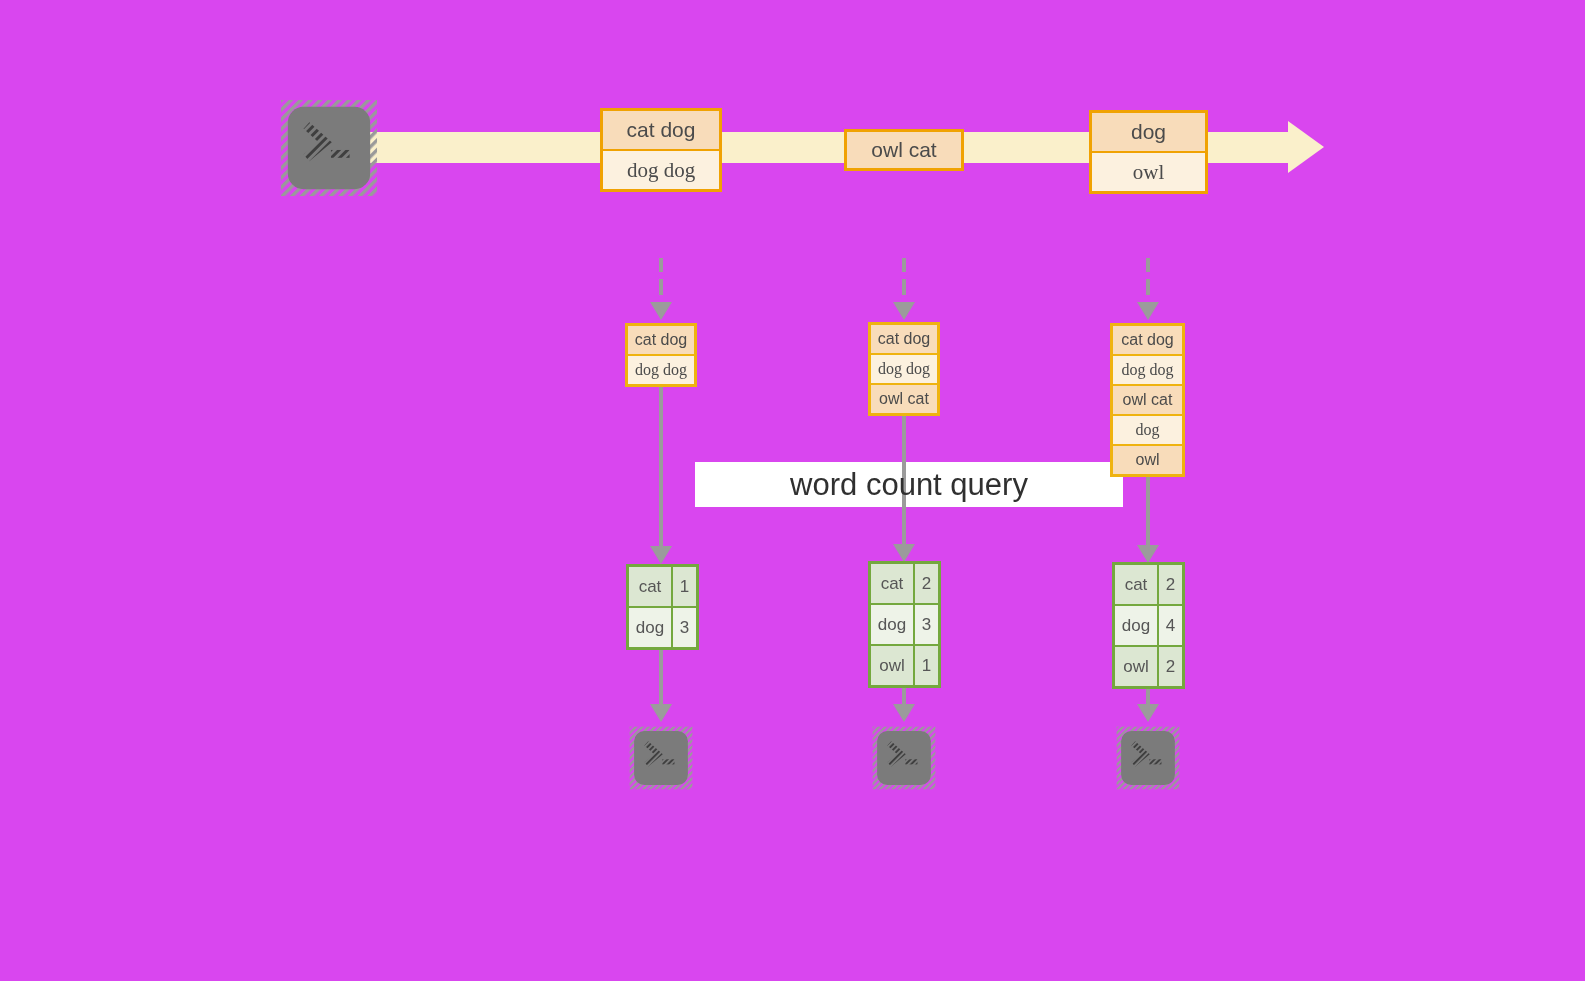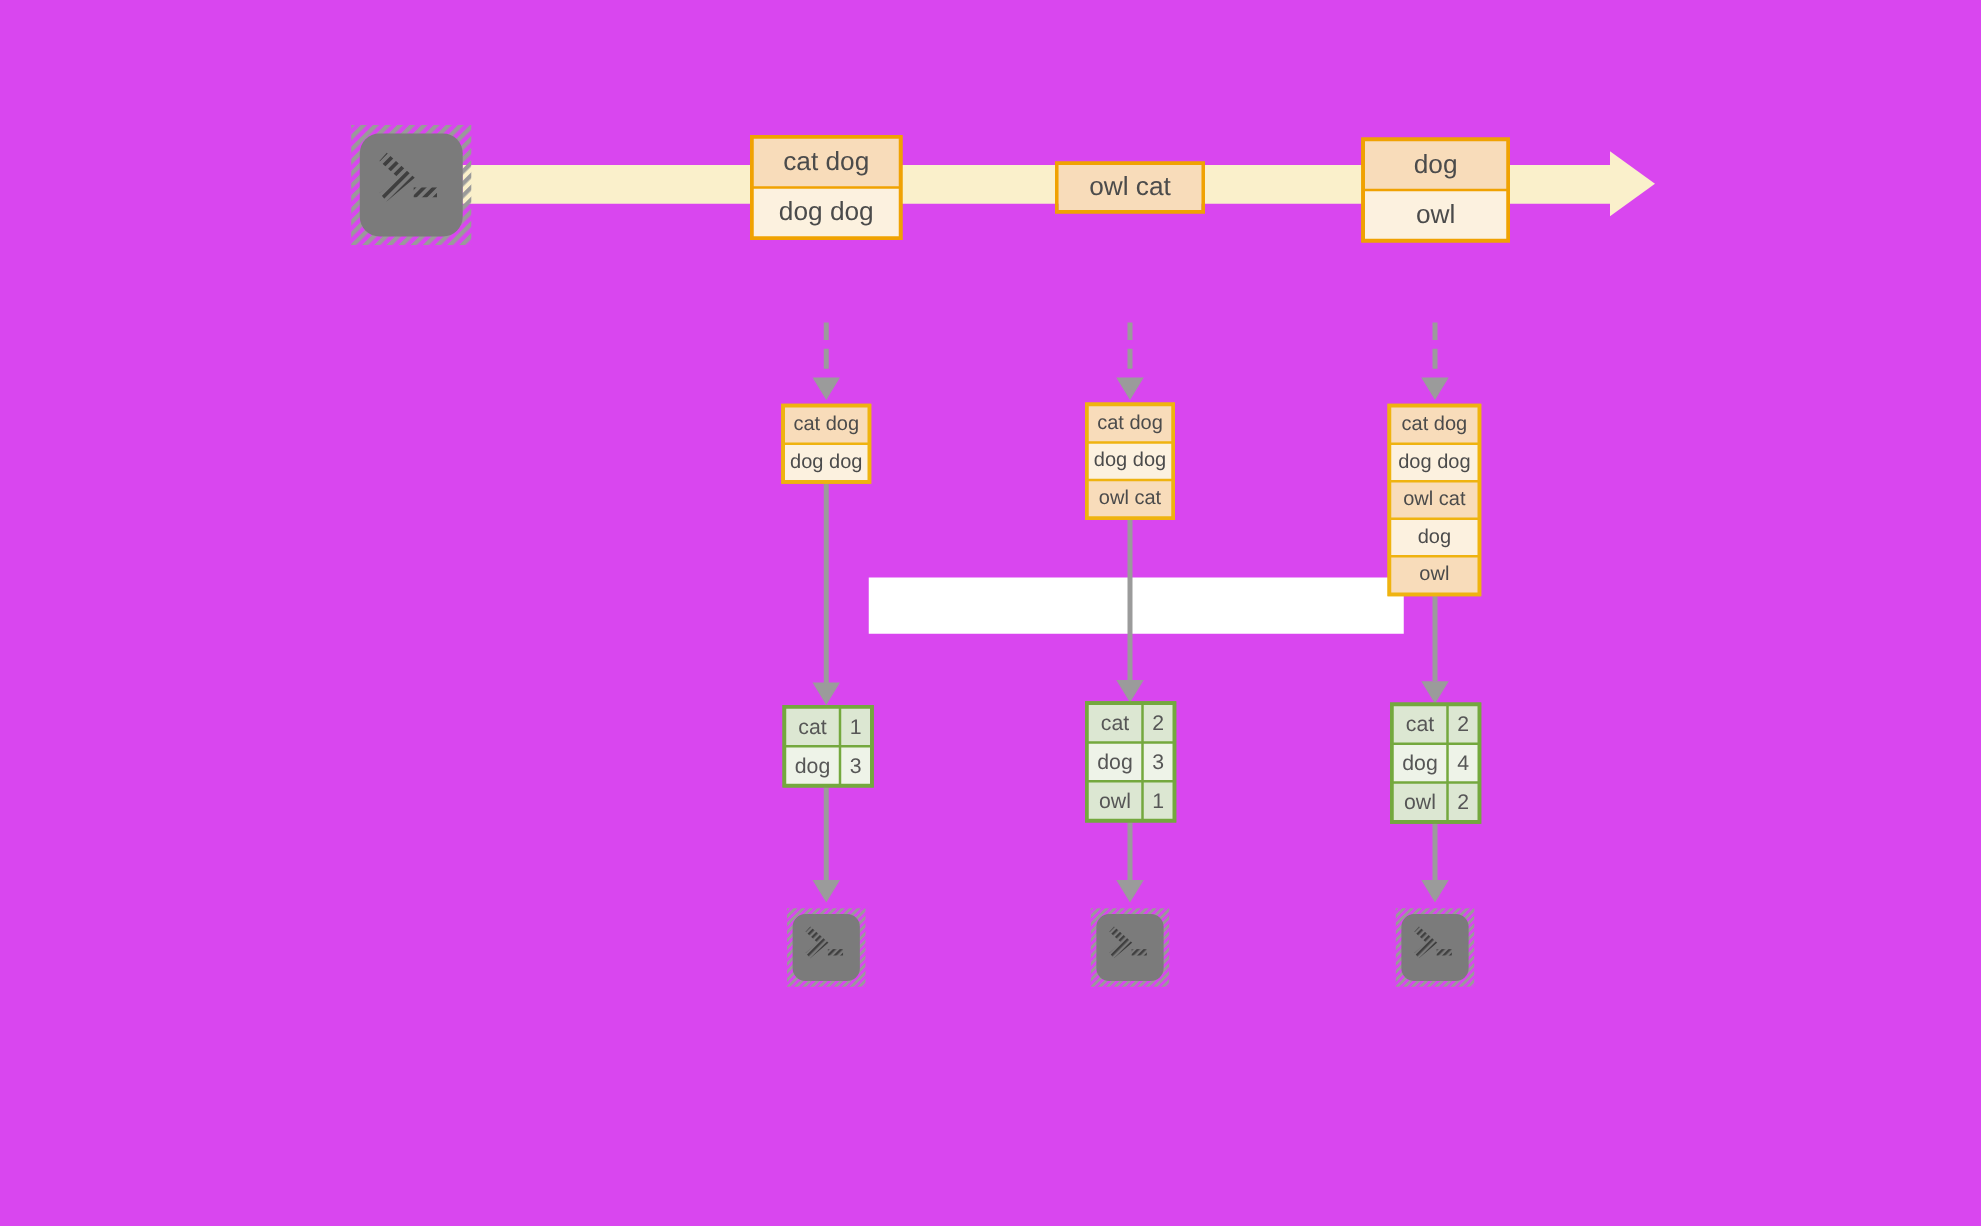--- a/index.html
+++ b/index.html
@@ -16,21 +16,21 @@
   
   .term { position:absolute; z-index:3; }
   
   .event-box { position:absolute; border:3px solid #F0A202; z-index:4;
           box-sizing:border-box; background:#F0A202; }
   .event-row { display:flex; align-items:center; justify-content:center;
           font-size:21px; color:#4B4B4B; height:38px; }
   .event-row.single { height:36px; }
   .event-row + .event-row { margin-top:2px; }
   .fill-dark  { background:#F8DCBA; }
-  .fill-light { background:#FCF1DF; }
+  .fill-light { background:#FCF1DF;font-family:Liberation Serif, serif; }
   
   .dash { position:absolute; width:4px; background:#9B9B9B; z-index:2; }
   .vhead { position:absolute; width:0; height:0; z-index:2;
           border-left:11px solid transparent; border-right:11px solid transparent;
           border-top:18px solid #9B9B9B; }
   
   .buffer { position:absolute; border:3px solid #EFB310; z-index:4;
           box-sizing:border-box; background:#EFB310; }
   .buffer-row { display:flex; align-items:center; justify-content:center;
           font-size:16px; color:#4B4B4B; height:28px; }
@@ -39,21 +39,21 @@
   .vline { position:absolute; width:4px; background:#9B9B9B; z-index:2; }
   
   .label-band { position:absolute; left:695px; top:462px; width:428px; height:45px;
           background:#FFFFFF; z-index:1; }
   .label-text { position:absolute; left:695px; top:462px; width:428px; height:45px;
           display:flex; align-items:center; justify-content:center;
           font-size:31px; color:#303030; z-index:3; }
   
   .ctable { position:absolute; border:3px solid #74A83E; background:#74A83E;
           display:grid; grid-template-columns:42px 23px; gap:2px; z-index:4; }
-  .ccell { height:29px; display:flex; align-items:center; justify-content:center;
+  .ccell { height:39px; display:flex; align-items:center; justify-content:center;
           font-size:17px; color:#565656; }
   .crow-dark  { background:#DCE7D2; }
   .crow-light { background:#EEF3E8; }
   .defs-holder { position:absolute; width:0; height:0; overflow:hidden; }
 </style>
 </head>
 <body>
 
 <svg class="defs-holder" aria-hidden="true">
   <defs>
@@ -120,20 +120,21 @@
 
   <div class="buffer" style="left:1110px; top:323px; width:75px;">
     <div class="buffer-row fill-dark">cat dog</div>
     <div class="buffer-row fill-light">dog dog</div>
     <div class="buffer-row fill-dark">owl cat</div>
     <div class="buffer-row fill-light">dog</div>
     <div class="buffer-row fill-dark">owl</div>
   </div>
 
   <div class="label-band"></div>
+  <div class="label-text">word count query</div>
 
   <div class="vline" style="left:659px;  top:387px; height:160px;"></div>
   <div class="vhead" style="left:650px;  top:546px;"></div>
   <div class="vline" style="left:902px;  top:416px; height:128px;"></div>
   <div class="vhead" style="left:893px;  top:544px;"></div>
   <div class="vline" style="left:1146px; top:477px; height:68px;"></div>
   <div class="vhead" style="left:1137px; top:545px;"></div>
 
   <div class="ctable" style="left:626px; top:564px;">
     <div class="ccell crow-dark">cat</div>

